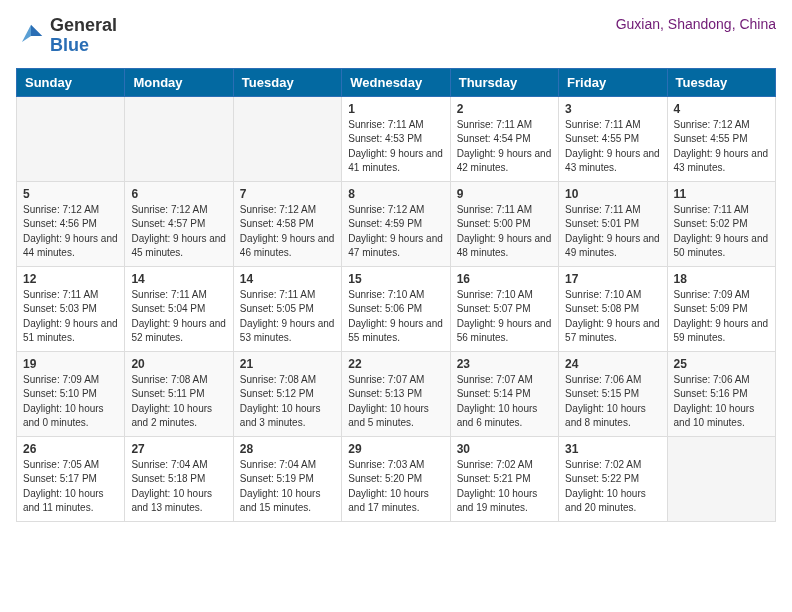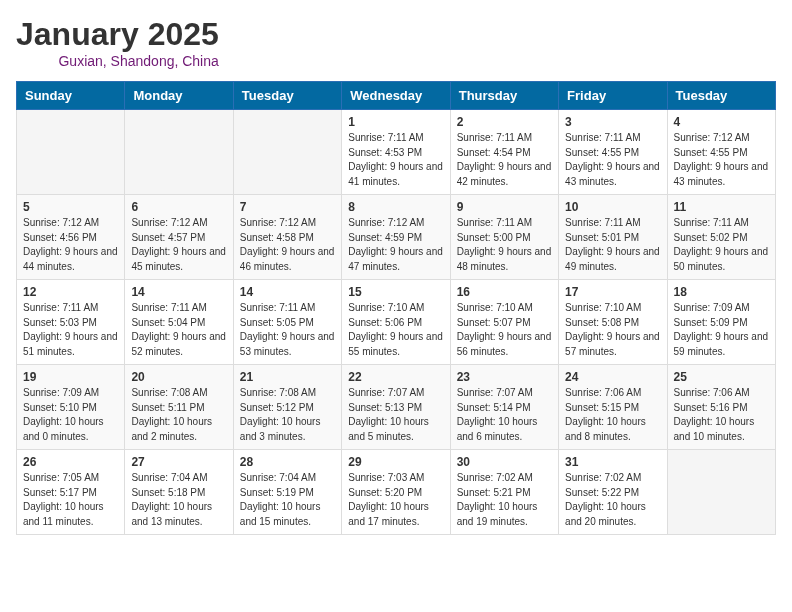--- a/index.html
+++ b/index.html
@@ -82,22 +82,31 @@
       color: #333;
     }
     .empty-cell {
       background: #f5f5f5 !important;
     }
   </style>
 </head>
 <body>
 
 <div class="header">
+  <div class="logo">
+    <svg class="logo-icon" viewBox="0 0 40 40" xmlns="http://www.w3.org/2000/svg">
+      <polygon points="20,5 35,20 20,20" fill="#2a6eb5"></polygon>
+      <polygon points="20,5 20,20 8,28" fill="#5a9fd4"></polygon>
+    </svg>
+    <div class="logo-text">
+      <div><span class="general">General</span></div>
+      <div><span class="blue">Blue</span></div>
+    </div>
+  </div>
   <div class="title-area">
-    <div class="month-title">January 2025</div>
     <div class="location">Guxian, Shandong, China</div>
   </div>
 </div>
 
 <table class="calendar">
   <thead>
     <tr>
     <th>Sunday</th>
         <th>Monday</th>
         <th>Tuesday</th>

